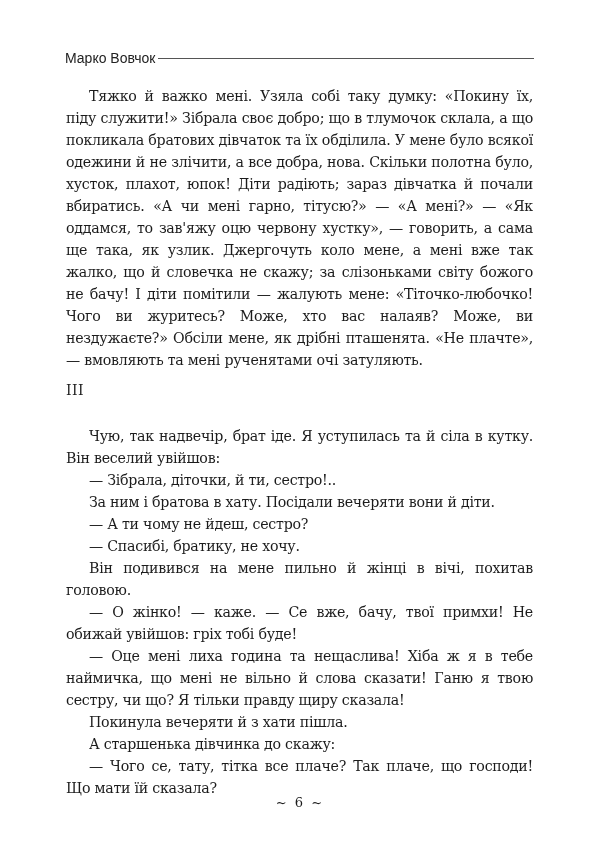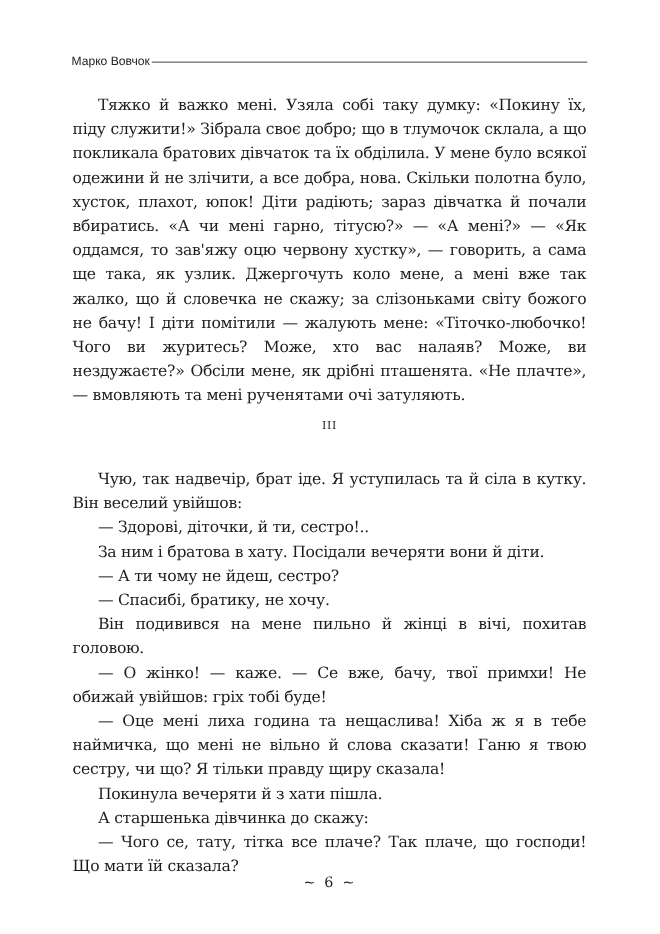--- a/index.html
+++ b/index.html
@@ -15,21 +15,21 @@
       color: #1c1c1c;
     }
     .running-header {
       position: absolute;
       left: 65px;
       top: 50px;
       width: 469px;
       display: flex;
       align-items: center;
       font-family: "Liberation Sans", sans-serif;
-      font-size: 11px;
+      font-size: 14px;
       color: #222;
     }
     .running-header .author {
       white-space: nowrap;
       margin-right: 2px;
     }
     .running-header .rule {
       flex: 1;
       height: 0;
       border-top: 1px solid #555;
@@ -48,23 +48,23 @@
       margin: 0;
       text-indent: 23px;
       text-align: justify;
     }
     #block1 { top: 85px; }
     .section-heading {
       position: absolute;
       left: 66px;
       width: 467px;
       top: 382px;
-      text-align: center;
+      text-align: left;
       font-family: "DejaVu Serif", serif;
-      font-size: 10px;
+      font-size: 14px;
       letter-spacing: 0.5px;
     }
     #block2 { top: 425px; }
     .page-number {
       position: absolute;
       left: 0;
       width: 600px;
       top: 795px;
       text-align: center;
       font-family: "DejaVu Serif", serif;
@@ -81,21 +81,21 @@
 </div>
 
 <div class="text-block" id="block1">
   <p>Тяжко й важко мені. Узяла собі таку думку: «Покину їх, піду служити!» Зібрала своє добро; що в тлумочок склала, а що покликала братових дівчаток та їх обділила. У мене було всякої одежини й не злічити, а все добра, нова. Скільки полотна було, хусток, плахот, юпок! Діти радіють; зараз дівчатка й почали вбиратись. «А чи мені гарно, тітусю?» — «А мені?» — «Як оддамся, то зав'яжу оцю червону хустку», — говорить, а сама ще така, як узлик. Джергочуть коло мене, а мені вже так жалко, що й словечка не скажу; за слізоньками світу божого не бачу! І діти помітили — жалують мене: «Тіточко-любочко! Чого ви журитесь? Може, хто вас налаяв? Може, ви нездужаєте?» Обсіли мене, як дрібні пташенята. «Не плачте», — вмовляють та мені рученятами очі затуляють.</p>
 </div>
 
 <div class="section-heading">III</div>
 
 <div class="text-block" id="block2">
   <p>Чую, так надвечір, брат іде. Я уступилась та й сіла в кутку. Він веселий увійшов:</p>
-  <p>— Здорові, діточки, й ти, сестро!..</p>
+  <p>— Зібрала, діточки, й ти, сестро!..</p>
   <p>За ним і братова в хату. Посідали вечеряти вони й діти.</p>
   <p>— А ти чому не йдеш, сестро?</p>
   <p>— Спасибі, братику, не хочу.</p>
   <p>Він подивився на мене пильно й жінці в вічі, похитав головою.</p>
   <p>— О жінко! — каже. — Се вже, бачу, твої примхи! Не обижай увійшов: гріх тобі буде!</p>
   <p>— Оце мені лиха година та нещаслива! Хіба ж я в тебе наймичка, що мені не вільно й слова сказати! Ганю я твою сестру, чи що? Я тільки правду щиру сказала!</p>
   <p>Покинула вечеряти й з хати пішла.</p>
   <p>А старшенька дівчинка до скажу:</p>
   <p>— Чого се, тату, тітка все плаче? Так плаче, що господи! Що мати їй сказала?</p>
 </div>

